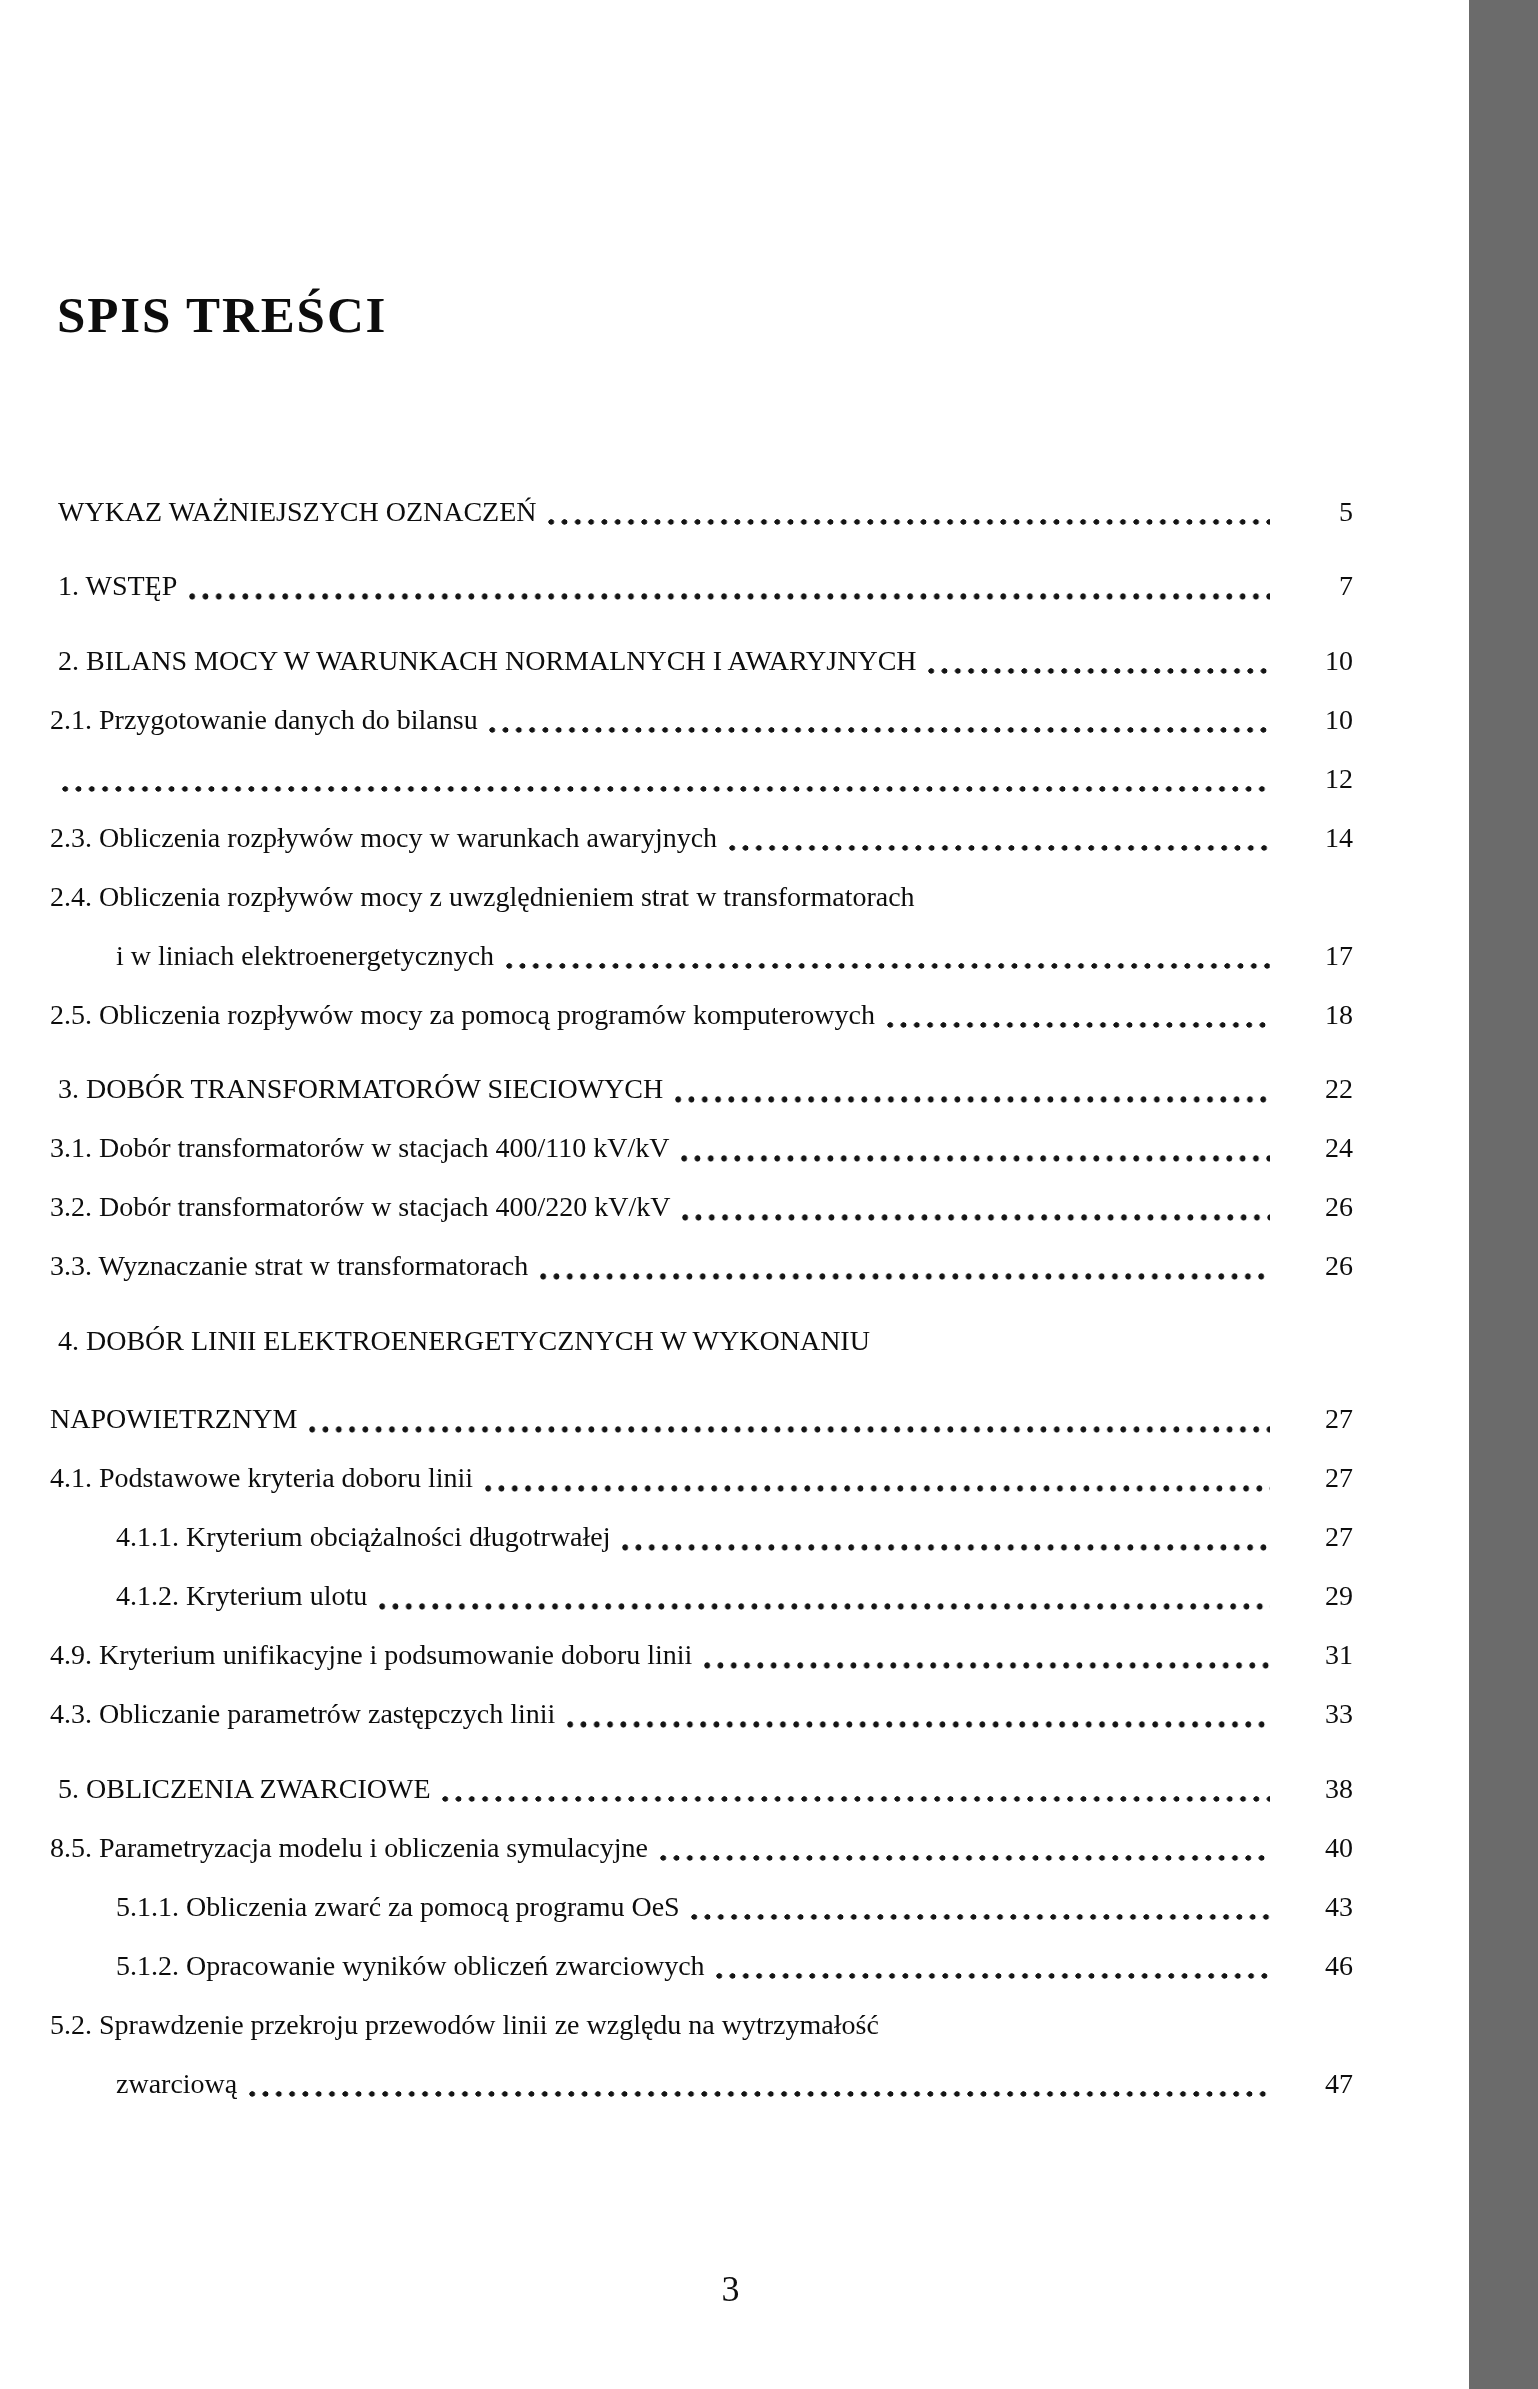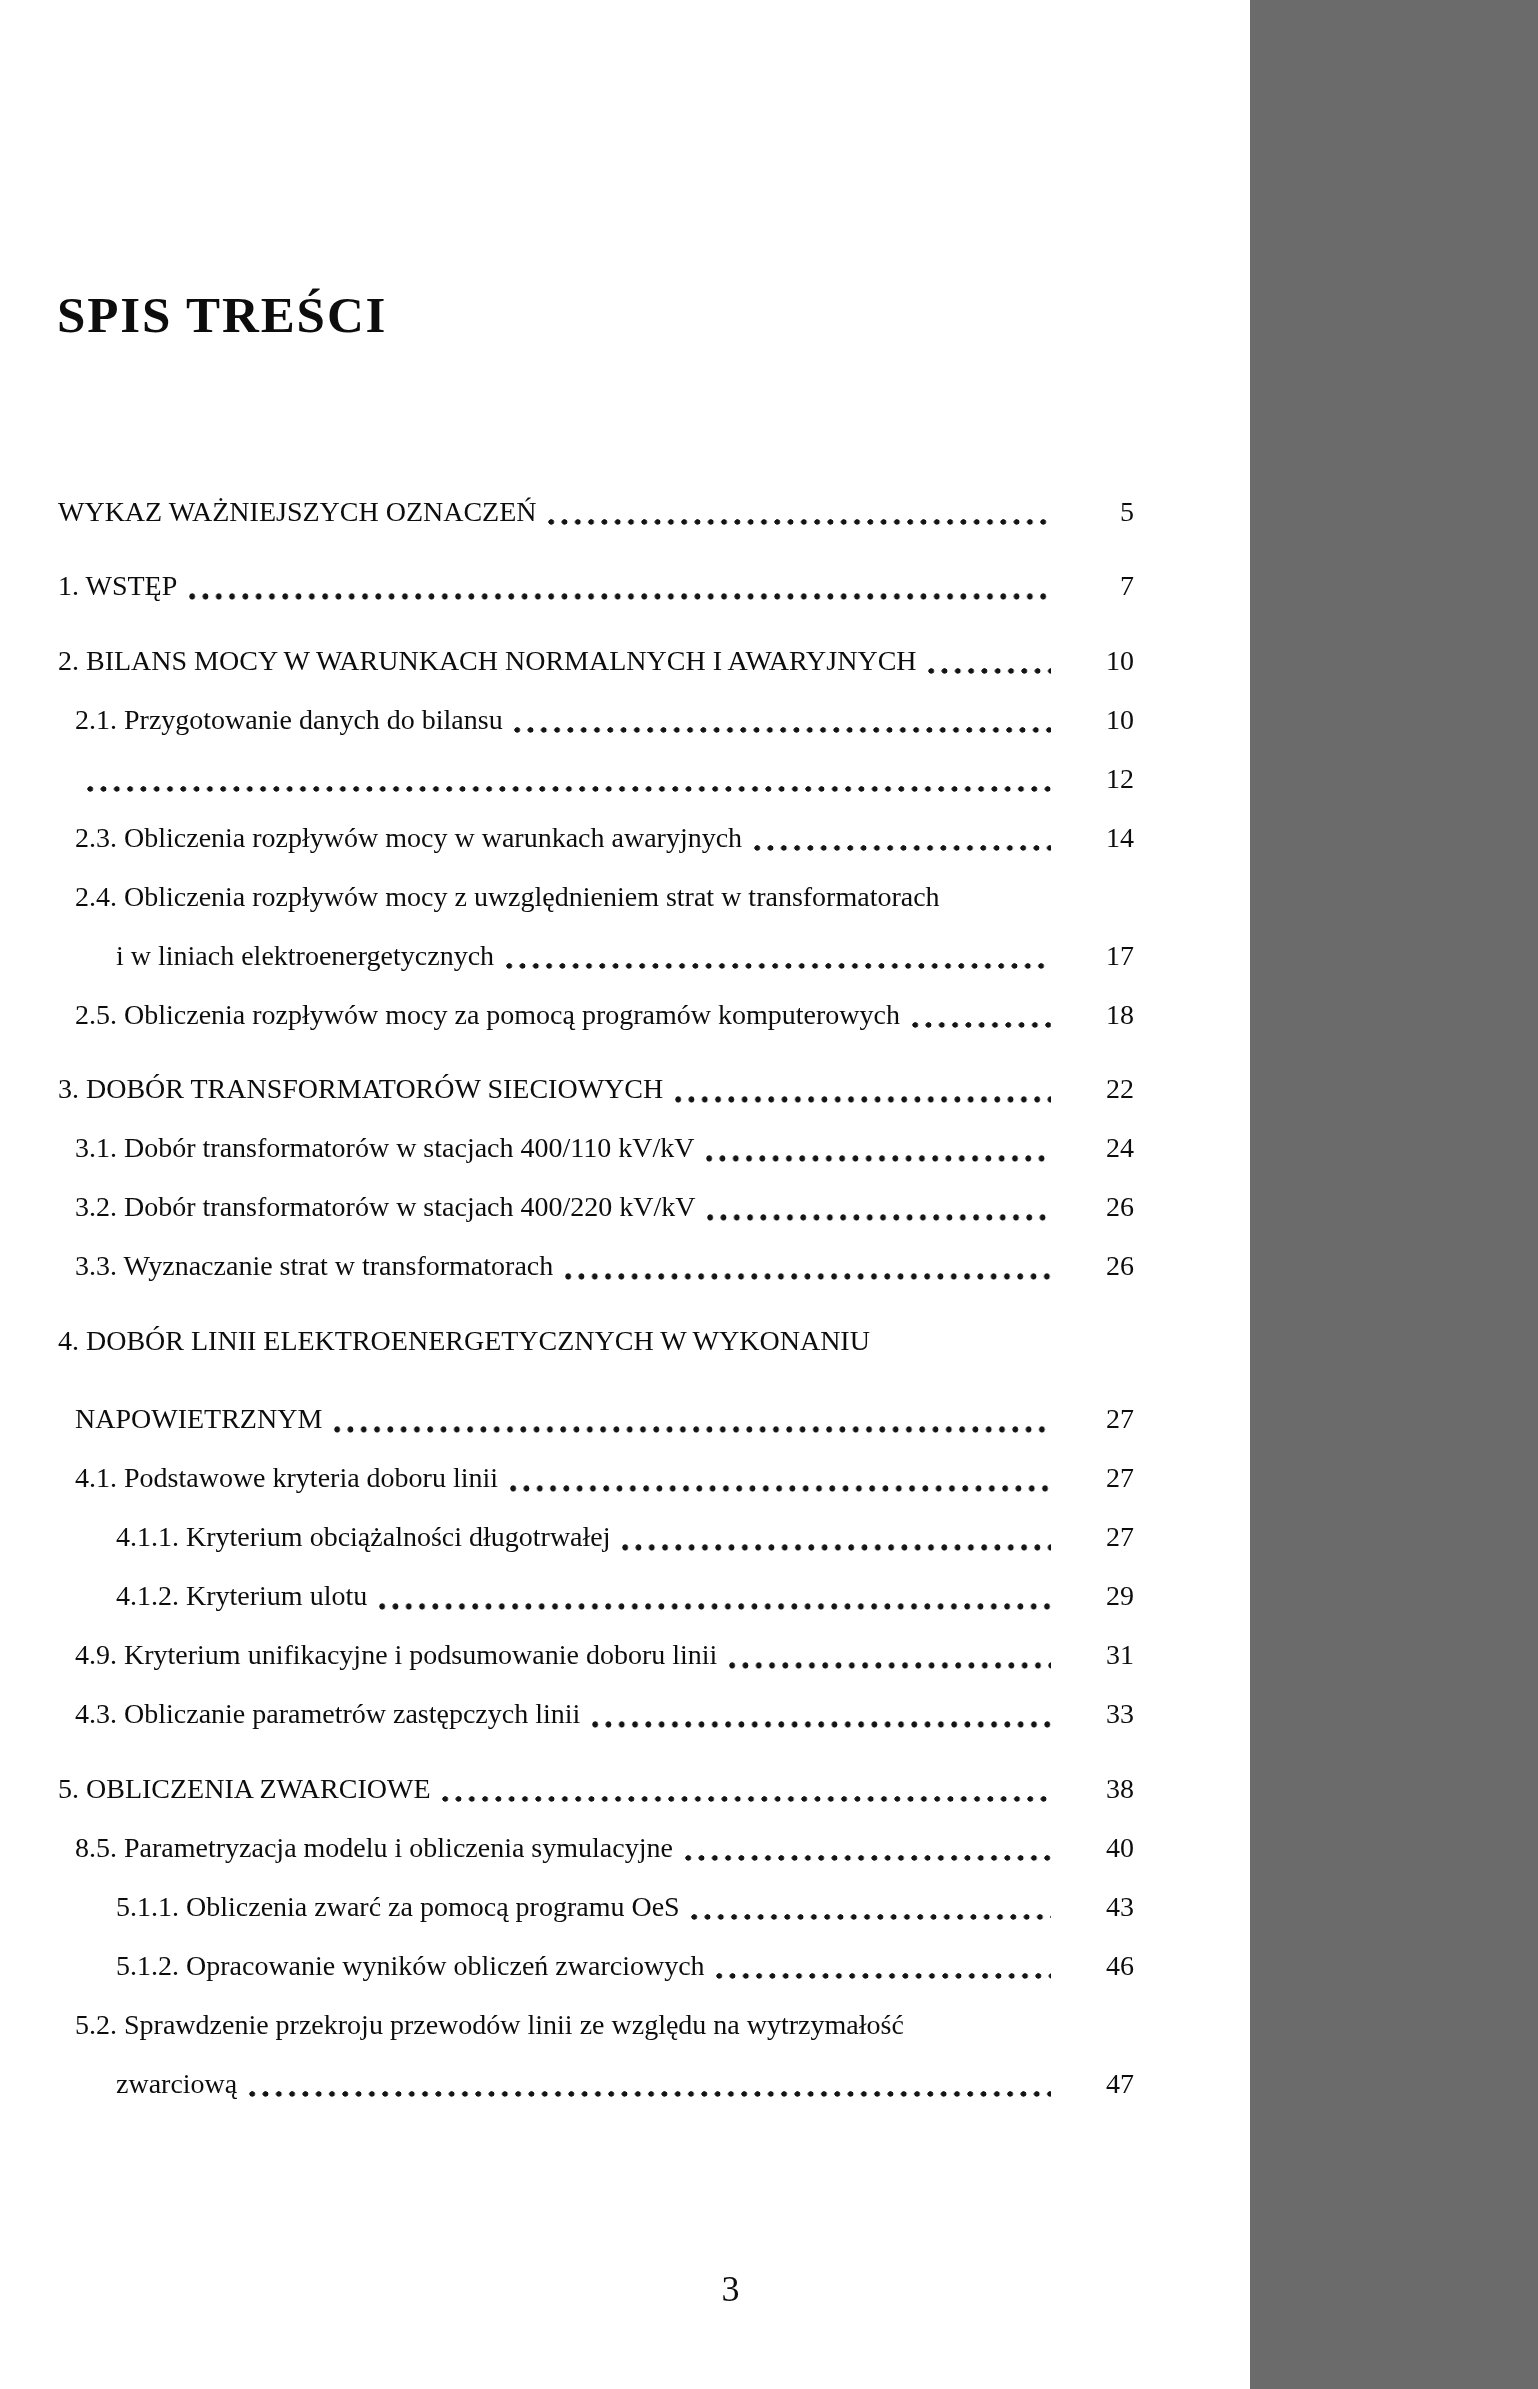--- a/index.html
+++ b/index.html
@@ -1,18 +1,18 @@
 <!DOCTYPE html>
 <html style="font-size:10.4px"><head>
 <meta charset="utf-8">
 <style>
   html,body{margin:0;padding:0;background:#6b6b6b;}
   .sheet{
     position:relative;
-    width:1250px;height:2389px;
+    width:1469px;height:2389px;
     background:#ffffff;
     font-family:"Liberation Serif","DejaVu Serif",serif;
     color:#0d0d0d;
     overflow:hidden;
   }
   .doc-title{
     position:absolute;left:57px;top:286px;
     font-size:51px;font-weight:700;letter-spacing:1.9px;
     white-space:nowrap;
   }
@@ -20,21 +20,21 @@
     position:absolute;left:0;right:0;top:466px;
   }
   .toc-row{
     display:flex;align-items:flex-end;
     height:59px;line-height:59px;
     font-size:28px;
     padding-right:116px;
     white-space:nowrap;
   }
   .toc-row.ind0{padding-left:58px;}
-  .toc-row.ind1{padding-left:75px;}
+  .toc-row.ind1{padding-left:50px;}
   .toc-row.ind2{padding-left:116px;}
   .toc-row.sp-lg{margin-top:15.6px;}
   .toc-row.sp-md{margin-top:19.5px;}
   .toc-label{flex:0 1 auto;overflow:hidden;}
   .dots{
     flex:1 1 15.6px;
     height:6.5px;
     margin:0 6.5px 15.6px 11.7px;
     background-image:radial-gradient(circle at 3.2px 3.2px, #141414 2.6px, rgba(0,0,0,0) 3.2px);
     background-size:13.3px 6.5px;

